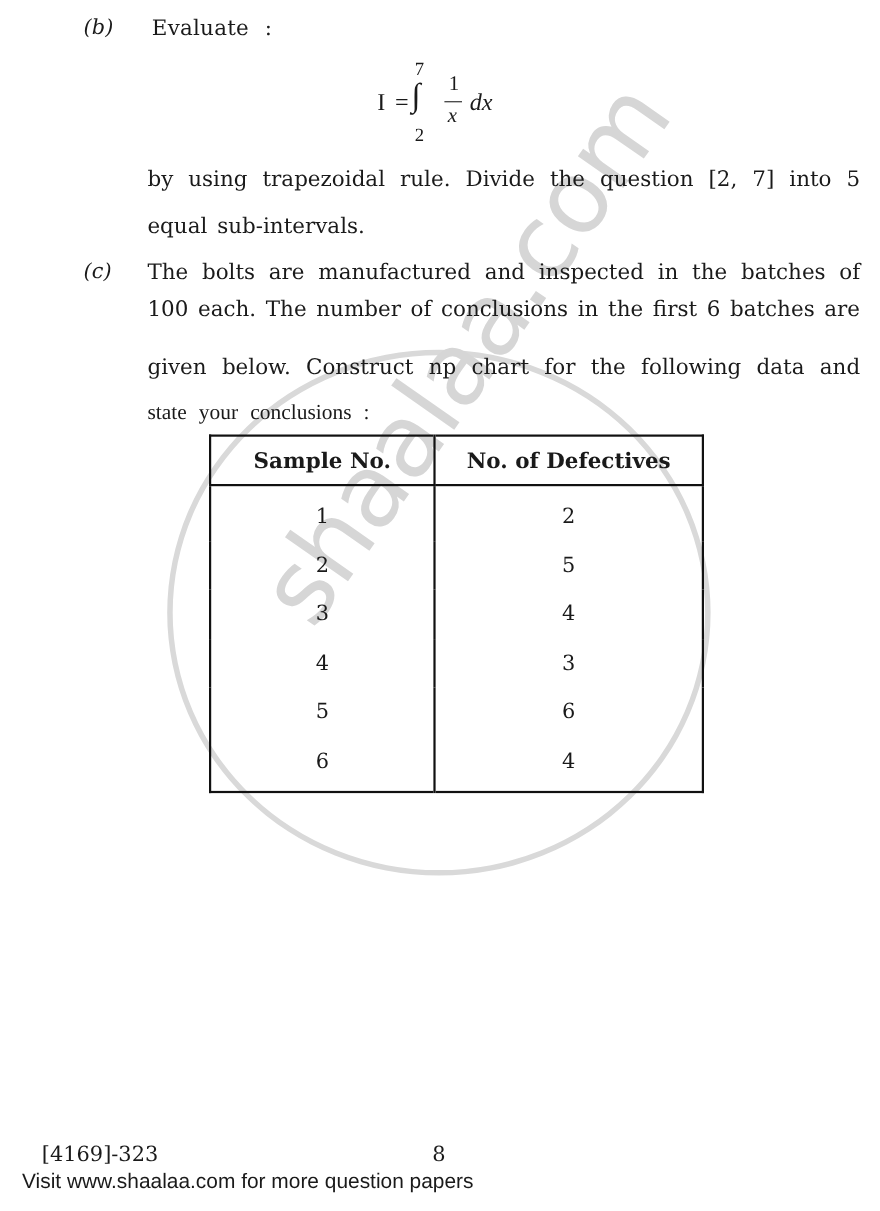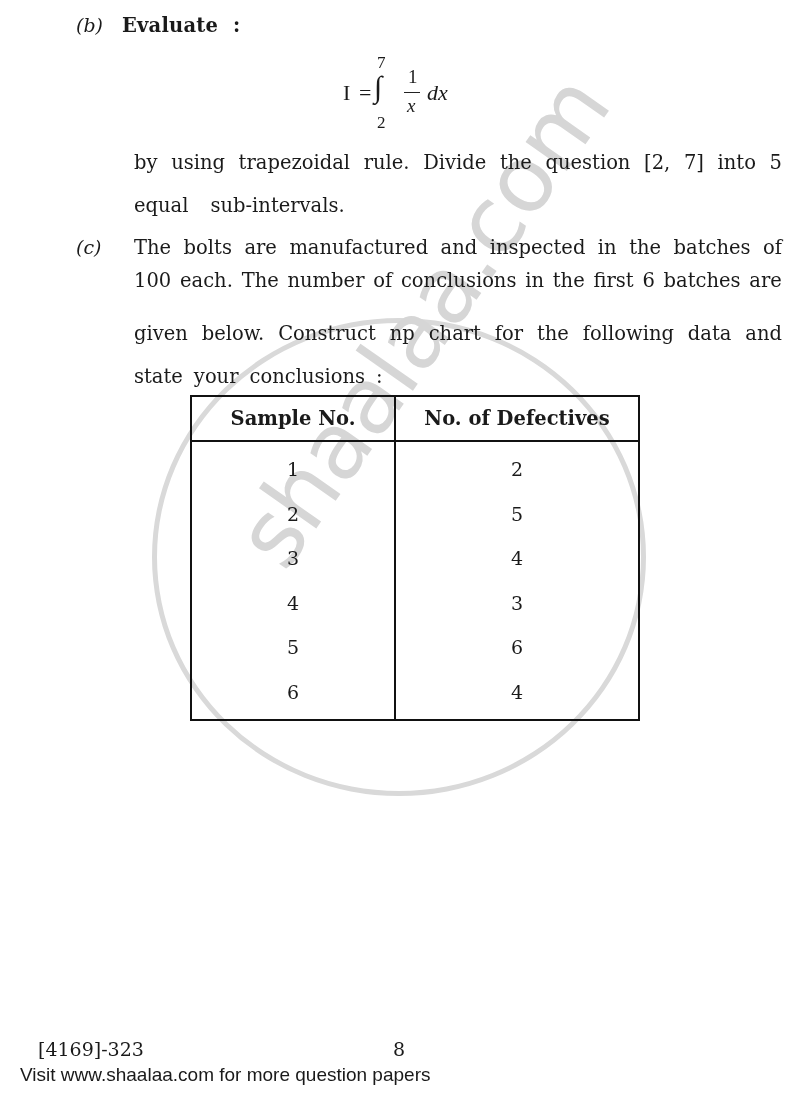--- a/index.html
+++ b/index.html
@@ -3,21 +3,21 @@
   <meta charset="utf-8">
   <style>
     html, body { margin: 0; padding: 0; background: #ffffff; }
     body { width: 800px; height: 1101px; position: relative; overflow: hidden;
            font-family: "DejaVu Serif", "Liberation Serif", serif; color: #1a1a1a; }
     .abs { position: absolute; }
     .qlabel { font-style: italic; font-size: 19px; }
     .text { font-size: 19.5px; letter-spacing: 0.2px; }
     .line { position: absolute; left: 134px; width: 648px; font-size: 19.5px; white-space: nowrap;
             display: flex; justify-content: space-between; }
-    .line.last { justify-content: flex-start; gap: 22px; }
+    .line.last { justify-content: flex-start; gap: 9px; }
     .math { font-family: "Liberation Serif", "DejaVu Serif", serif; font-size: 22px; }
     .watermark { position: absolute; left: 152px; top: 318px; width: 494px; height: 478px;
                  border: 5px solid #d9d9d9; border-radius: 50%; box-sizing: border-box; }
     .wm-text { position: absolute; left: 215px; top: 525px; font-family: "DejaVu Sans", sans-serif;
                font-size: 92px; color: #d6d6d6; transform: rotate(-55deg); transform-origin: left top;
                white-space: nowrap; letter-spacing: -1px; }
     table.data { position: absolute; left: 190px; top: 395px; width: 450px; border-collapse: collapse;
                  border: 2px solid #111; font-size: 19px; }
     table.data th { font-weight: bold; height: 41px; border-bottom: 2px solid #111; text-align: center;
                     font-size: 19.5px; }
@@ -26,21 +26,21 @@
     .footer { font-size: 19px; }
     .visit { font-family: "Liberation Sans", sans-serif; font-size: 19px; }
   </style>
 </head>
 <body>
 
 <div class="watermark"></div>
 <div class="wm-text">shaalaa.com</div>
 
 <div class="abs qlabel" style="left:76px; top:14px;">(b)</div>
-<div class="abs text" style="left:122px; top:14px; word-spacing:8px;font-weight:bold;">Evaluate :</div>
+<div class="abs text" style="left:138px; top:14px; word-spacing:8px;">Evaluate :</div>
 
 <div>
   <span class="abs math" style="left:343px; top:80px;">I</span>
   <span class="abs math" style="left:359px; top:80px;">=</span>
   <span class="abs math" style="left:374px; top:70px; font-size:30px;">∫</span>
   <span class="abs math" style="left:377px; top:53px; font-size:17px;">7</span>
   <span class="abs math" style="left:377px; top:113px; font-size:17px;">2</span>
   <span class="abs math" style="left:408px; top:66px; font-size:19px;">1</span>
   <span class="abs" style="left:404px; top:92px; width:16px; height:1px; background:#222;"></span>
   <span class="abs math" style="left:407px; top:95px; font-size:19px; font-style:italic;">x</span>
@@ -98,21 +98,21 @@
   <span>below.</span>
   <span>Construct</span>
   <span>np</span>
   <span>chart</span>
   <span>for</span>
   <span>the</span>
   <span>following</span>
   <span>data</span>
   <span>and</span>
 </div>
-<div class="line last" style="top:365px; gap:11px;">
+<div class="line last" style="top:365px; gap:11px;font-family:Liberation Serif, serif;">
   <span>state</span>
   <span>your</span>
   <span>conclusions</span>
   <span>:</span>
 </div>
 
 <table class="data">
   <thead>
     <tr>
       <th>Sample No.</th>

